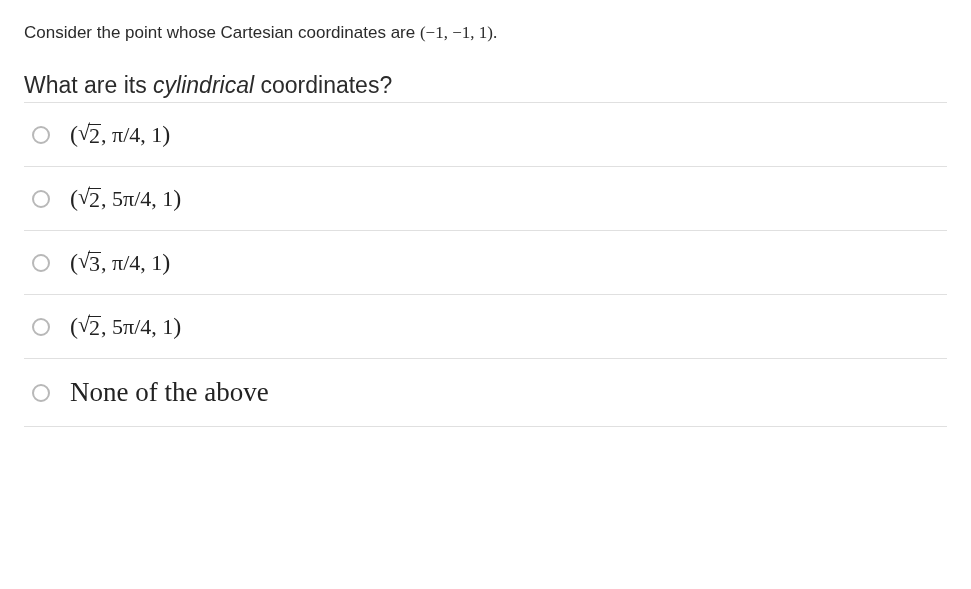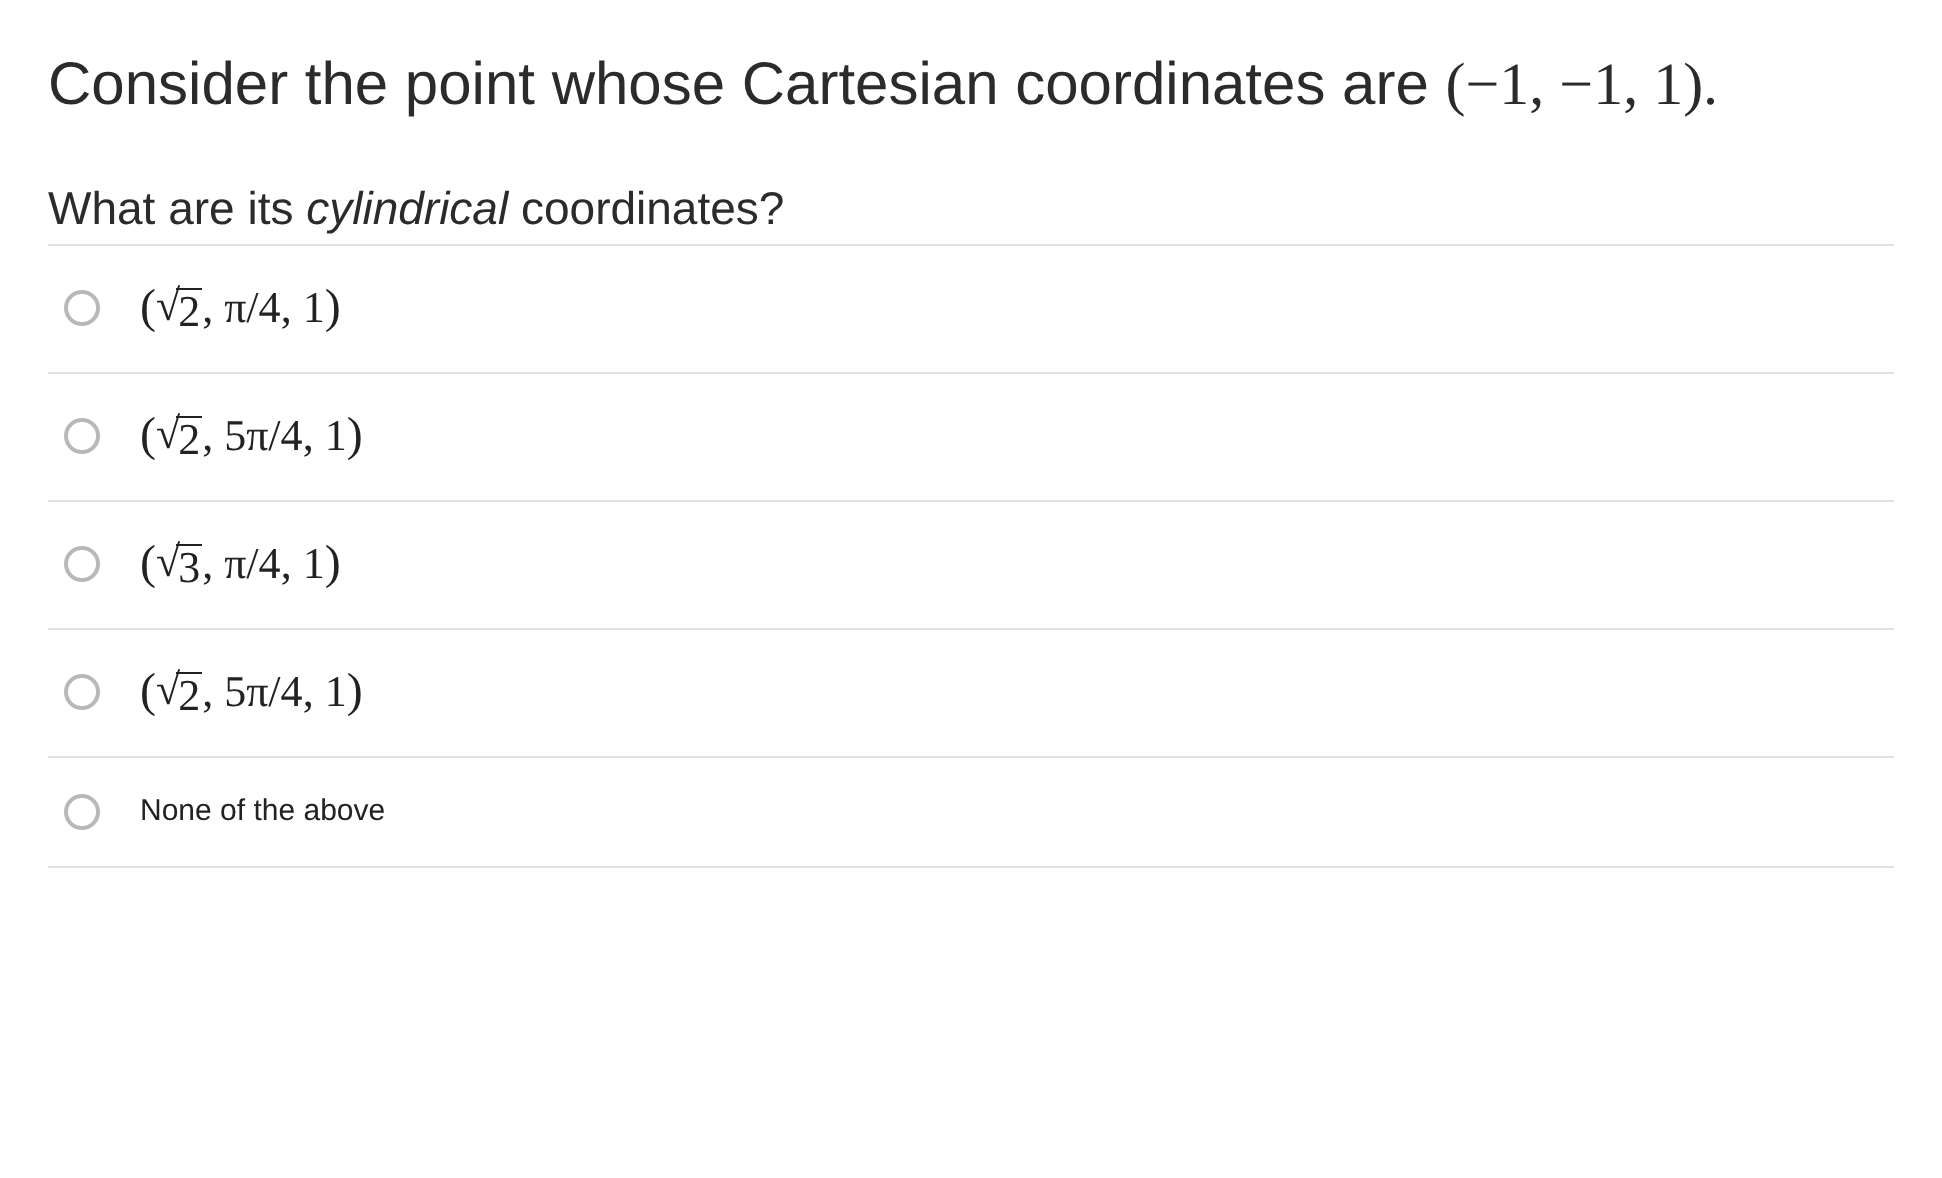--- a/index.html
+++ b/index.html
@@ -9,21 +9,21 @@
     }
     body {
       font-family: -apple-system, BlinkMacSystemFont, "Segoe UI", Helvetica, Arial, sans-serif;
       width: 971px;
       height: 589px;
       background: #ffffff;
       padding: 20px 24px;
       color: #333333;
     }
     .question-text {
-      font-size: 30px;
+      font-size: 17px;
       line-height: 1.5;
       color: #2b2b2b;
       margin-bottom: 22px;
     }
     .question-text .math {
       font-family: "Times New Roman", serif;
     }
     .sub-question {
       font-size: 23px;
       line-height: 1.5;
@@ -52,22 +52,22 @@
       background: #ffffff;
     }
     .option-label {
       font-family: "Times New Roman", serif;
       font-size: 22px;
       color: #222222;
       display: flex;
       align-items: center;
     }
     .option-label.plain {
-      font-family: Liberation Sans, sans-serif;
-      font-size: 15px;
+      font-family: Liberation Serif, serif;
+      font-size: 27px;
     }
     .sqrt {
       display: inline-flex;
       align-items: flex-start;
       position: relative;
     }
     .sqrt-sign {
       font-size: 22px;
       line-height: 1;
     }

